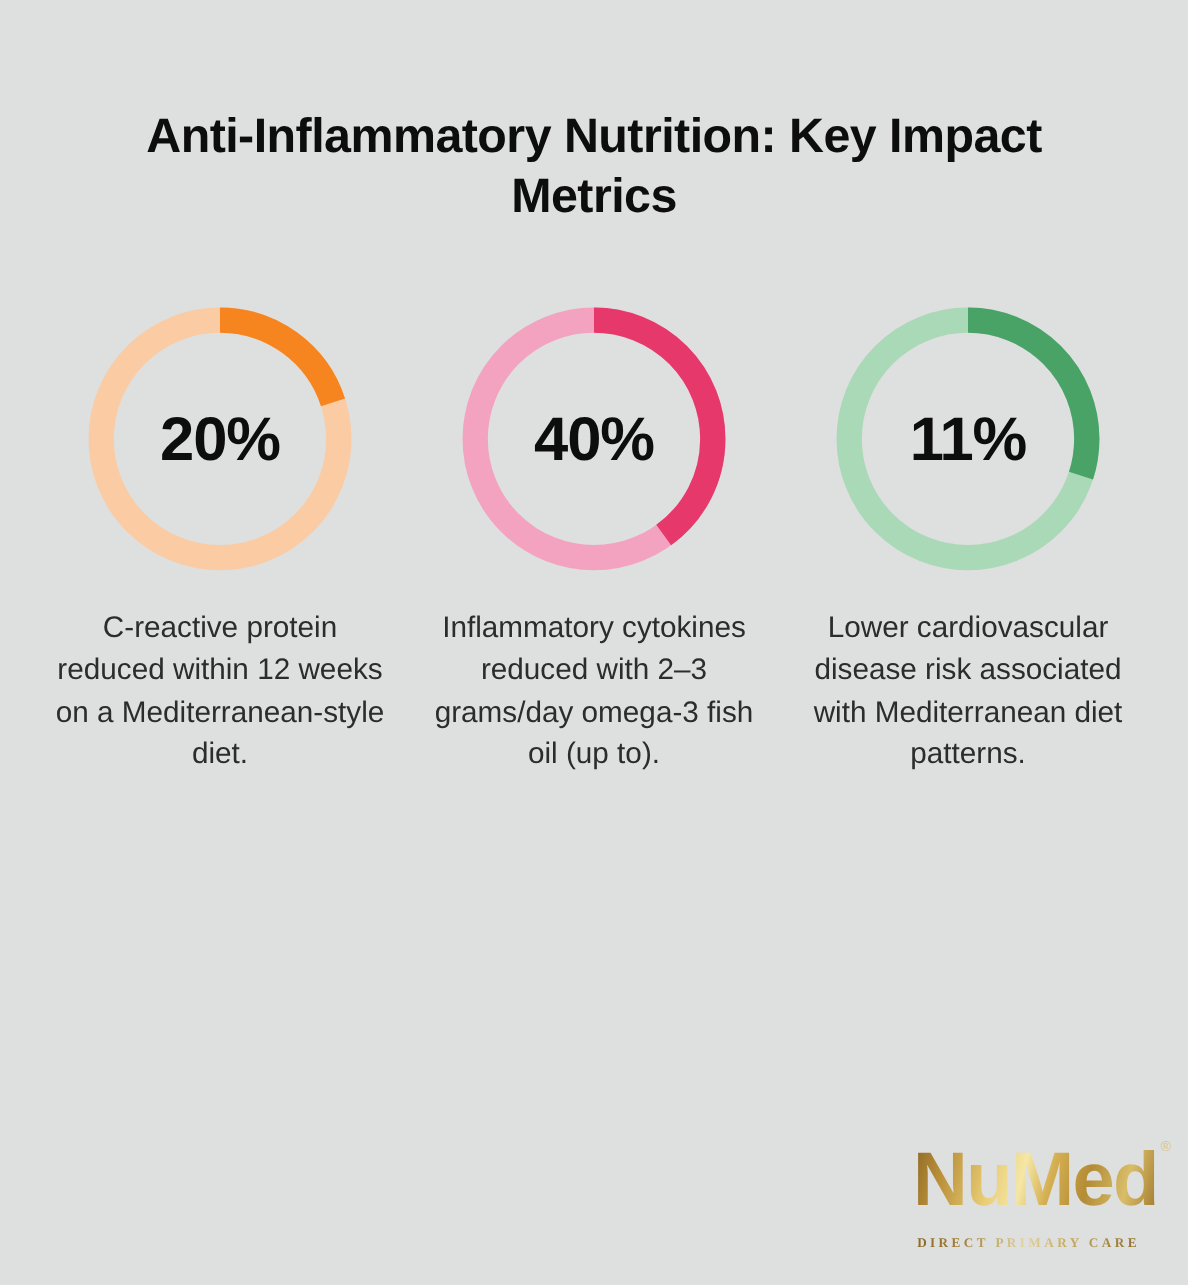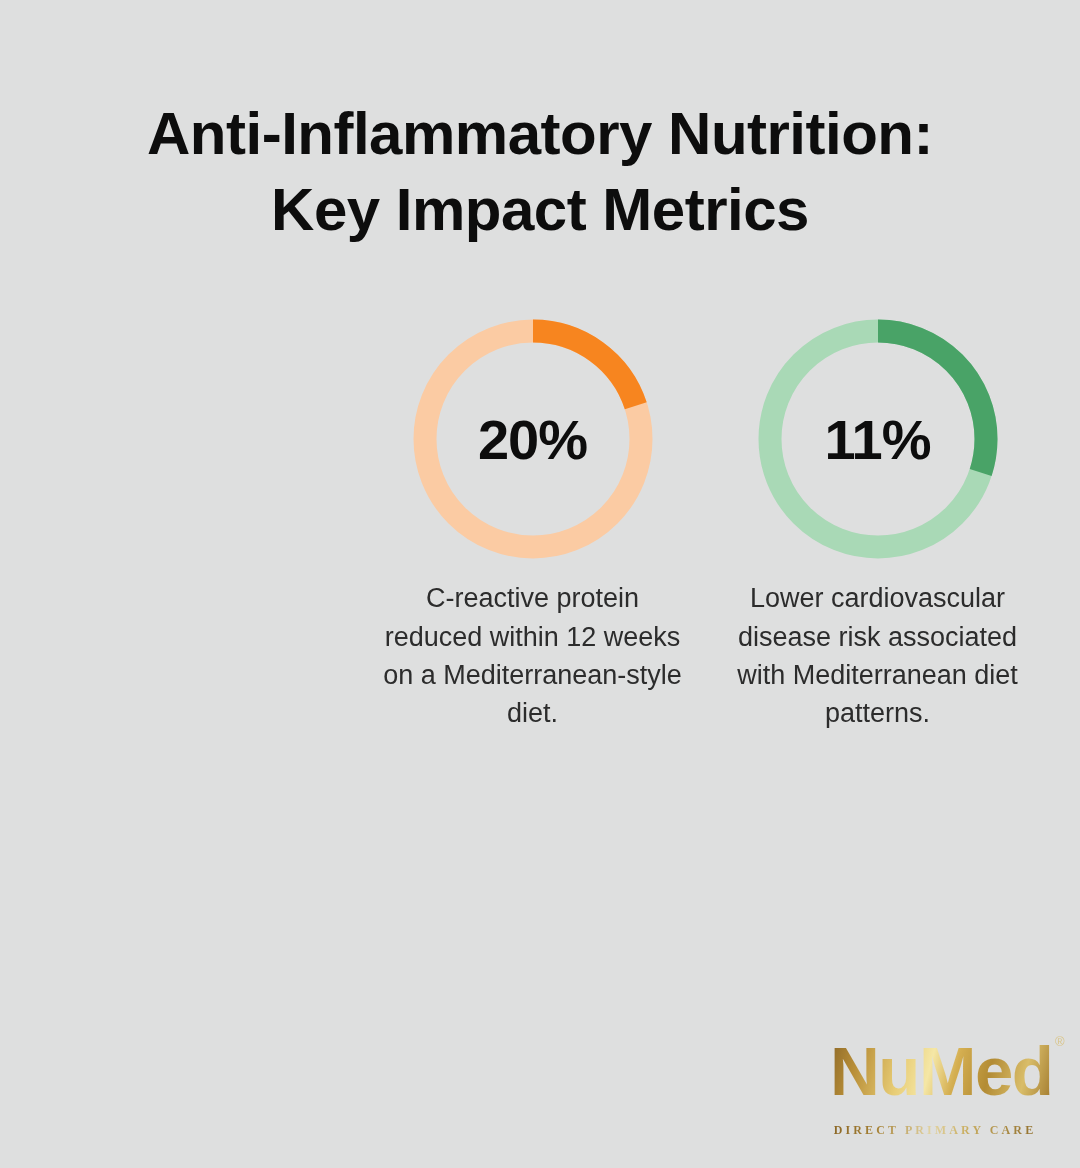--- a/index.html
+++ b/index.html
@@ -24,21 +24,21 @@
     flex-direction: column;
   }
 
   
   .title-block {
     padding: 96px 95px 0 95px;
   }
   .title {
     margin: 0;
     font-family: "Liberation Sans", sans-serif;
-    font-size: 60px;
+    font-size: 44px;
     line-height: 1.26;
     font-weight: bold;
     color: #0d0d0d;
     text-align: center;
     letter-spacing: -0.5px;
   }
 
   
   .metrics-row {
     margin-top: 72px;
@@ -74,21 +74,21 @@
     align-items: center;
     justify-content: center;
     font-family: "Liberation Sans", sans-serif;
     font-size: 56px;
     font-weight: bold;
     color: #0d0d0d;
     letter-spacing: -1px;
   }
 
   .metric-caption {
-    margin-top: 20px;
+    margin-top: 32px;
     width: 300px;
     text-align: center;
     font-family: "Liberation Sans", sans-serif;
     font-size: 27px;
     line-height: 1.42;
     color: #2c2c2c;
     font-weight: normal;
   }
 
   
@@ -155,20 +155,30 @@
       <div class="donut-wrap">
         <svg viewBox="0 0 240 240">
           <circle cx="120" cy="120" r="108" fill="none" stroke-width="23" stroke="#fbcba3"></circle>
           <circle class="donut-arc" cx="120" cy="120" r="108" fill="none" stroke-width="23" stroke="#f7851f" stroke-dasharray="135.71680263507906 542.8672105403163" stroke-dashoffset="0"></circle>
         </svg>
         <div class="donut-value">20%</div>
       </div>
       <div class="metric-caption">C-reactive protein reduced within 12 weeks on a Mediterranean-style diet.</div>
     </div>
 
+    <div class="metric">
+      <div class="donut-wrap">
+        <svg viewBox="0 0 240 240">
+          <circle cx="120" cy="120" r="108" fill="none" stroke-width="23" stroke="#f3a3bf"></circle>
+          <circle class="donut-arc" cx="120" cy="120" r="108" fill="none" stroke-width="23" stroke="#e6386a" stroke-dasharray="271.4336052701581 407.15040790523716" stroke-dashoffset="0"></circle>
+        </svg>
+        <div class="donut-value">40%</div>
+      </div>
+      <div class="metric-caption">Inflammatory cytokines reduced with 2–3 grams/day omega-3 fish oil (up to).</div>
+    </div>
 
     <div class="metric">
       <div class="donut-wrap">
         <svg viewBox="0 0 240 240">
           <circle cx="120" cy="120" r="108" fill="none" stroke-width="23" stroke="#a9d9b6"></circle>
           <circle class="donut-arc" cx="120" cy="120" r="108" fill="none" stroke-width="23" stroke="#49a367" stroke-dasharray="203.57520395261858 475.0088092227767" stroke-dashoffset="0"></circle>
         </svg>
         <div class="donut-value">11%</div>
       </div>
       <div class="metric-caption">Lower cardiovascular disease risk associated with Mediterranean diet patterns.</div>

